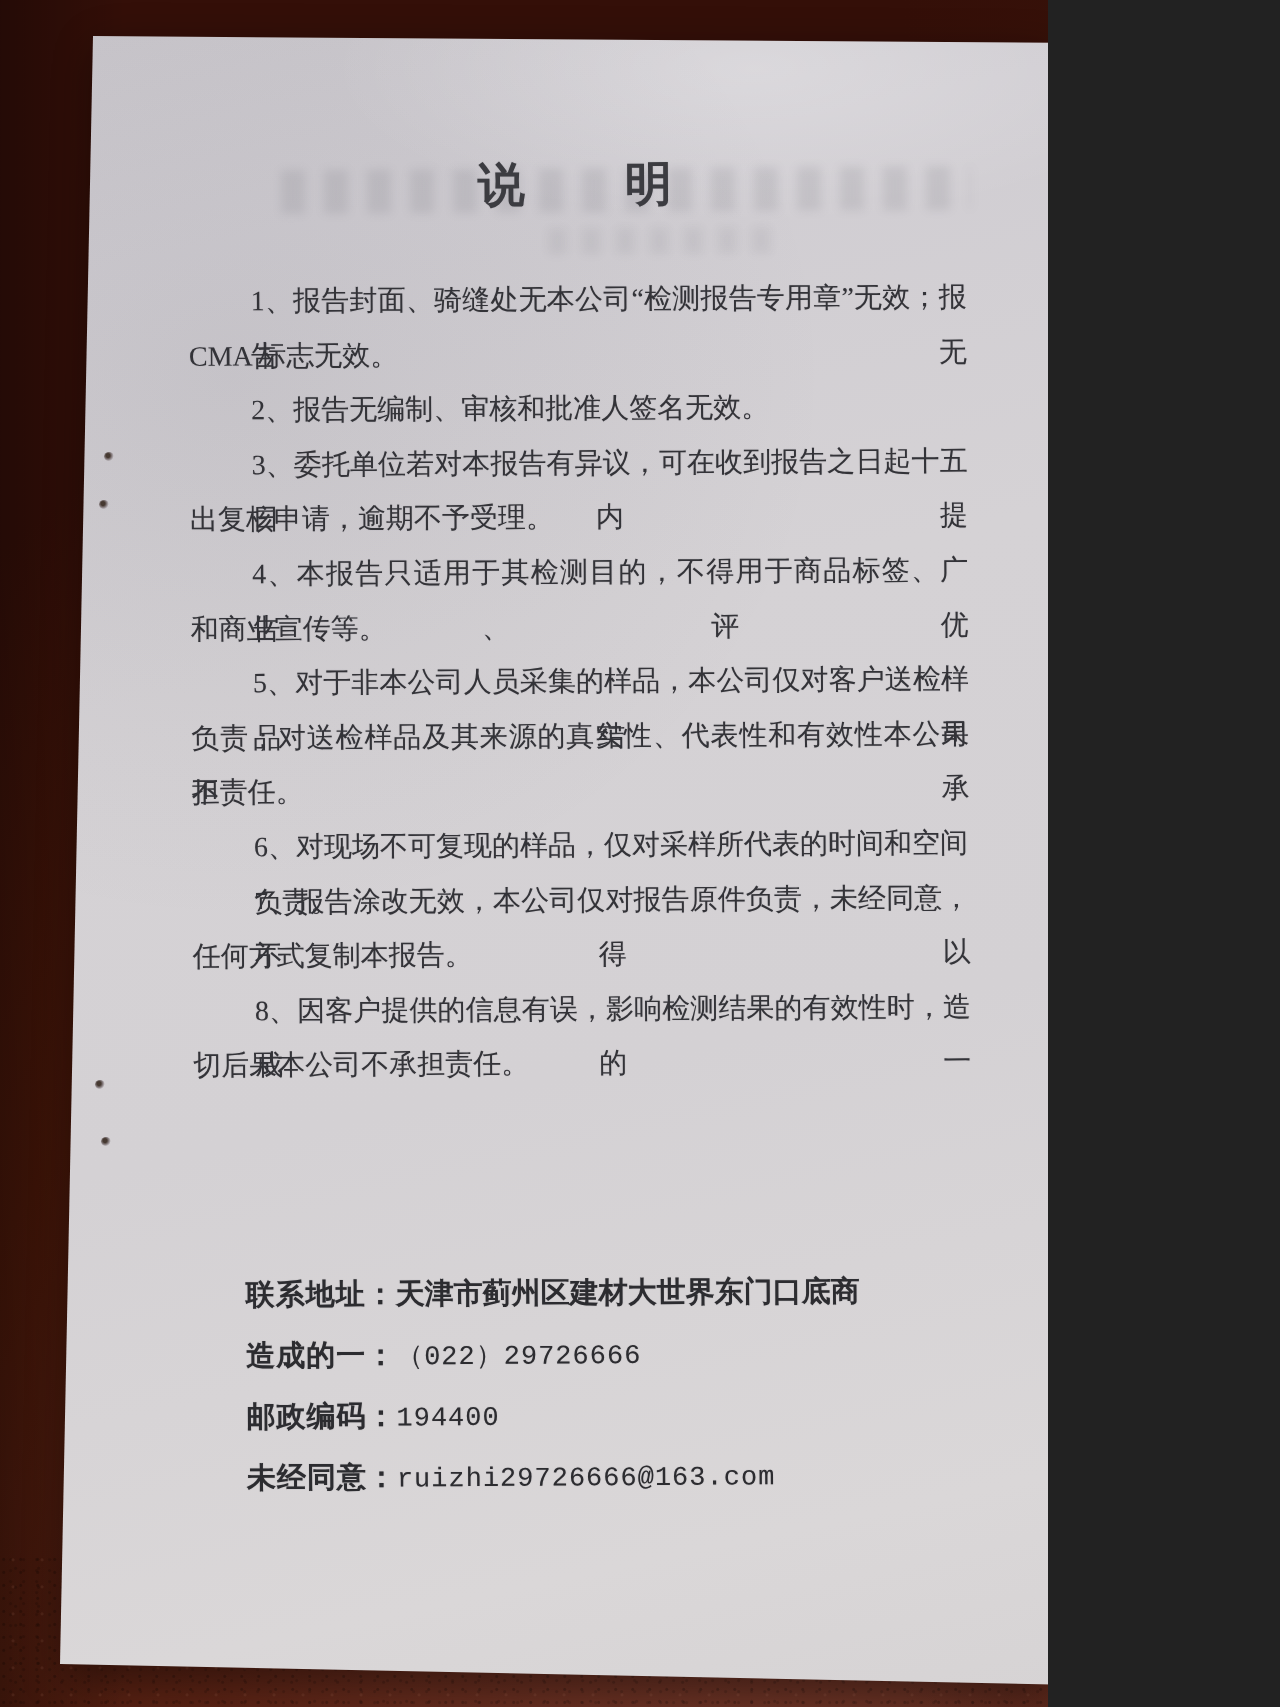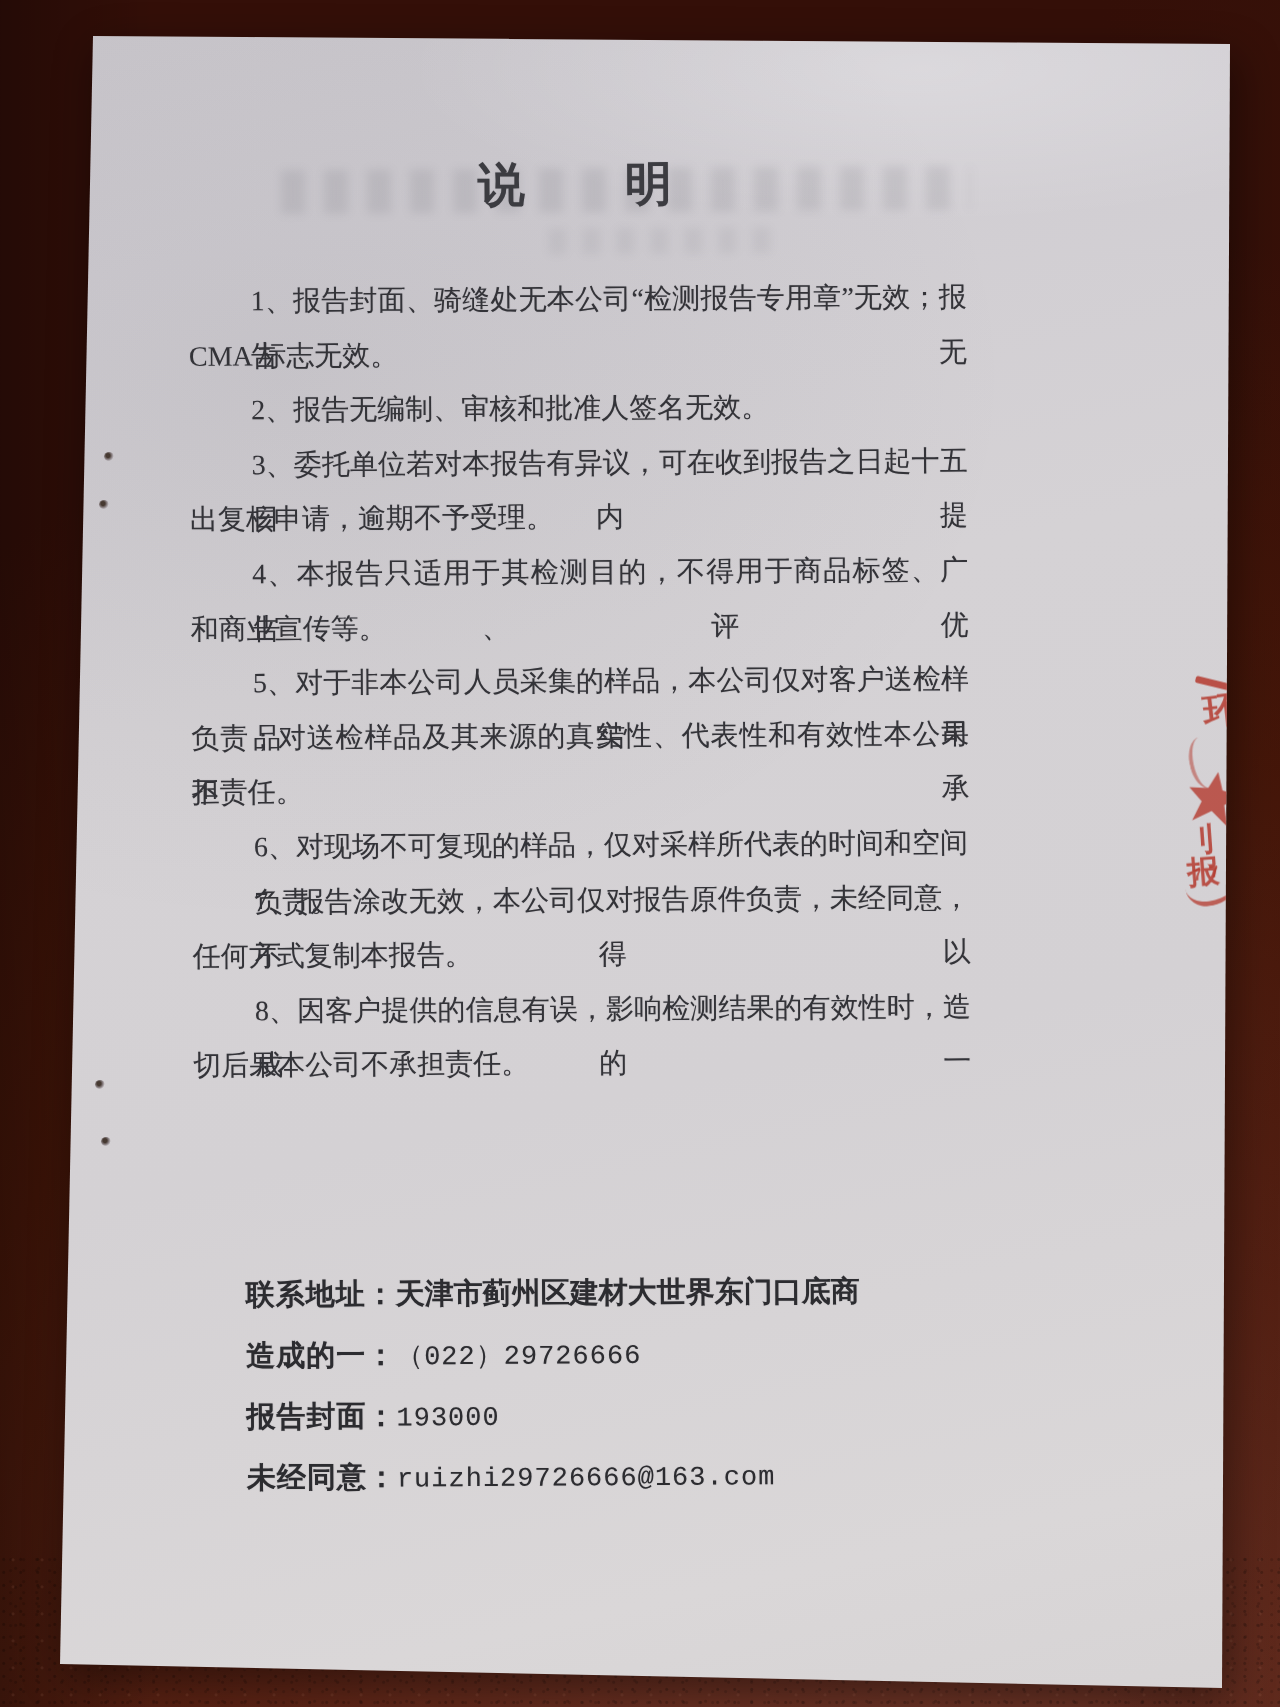--- a/index.html
+++ b/index.html
@@ -1,16 +1,16 @@
 <!DOCTYPE html>
 <html><head>
 <meta charset="utf-8">
 <style>
   html,body{margin:0;padding:0;background:#222;}
-  .canvas{position:relative;width:1280px;height:1707px;overflow:hidden;
+  .canvas{position:relative;width:1048px;height:1707px;overflow:hidden;
           font-family:"Liberation Serif","DejaVu Serif",serif;}
 
   
   .desk{position:absolute;inset:0;
     background:
       linear-gradient(90deg, rgba(0,0,0,.30) 0%, rgba(0,0,0,0) 12%, rgba(0,0,0,0) 86%, rgba(60,20,10,.25) 100%),
       radial-gradient(135% 105% at 78% 118%, #7d4130 0%, #6d3325 20%, #5a2315 45%, #471709 72%, #340f08 100%);}
   .desk-grain{position:absolute;left:0;right:0;top:1555px;bottom:0;opacity:.45;
     background-image:
       radial-gradient(circle at 22% 34%, rgba(0,0,0,.45) 0 1px, transparent 2px),
@@ -115,21 +115,21 @@
         </div>
 
         <div class="contact">
           <div class="crow">
             <span class="clabel">联系地址：</span><span class="cvalue">天津市蓟州区建材大世界东门口底商</span>
           </div>
           <div class="crow">
             <span class="clabel">造成的一：</span><span class="cvalue mono">（022）29726666</span>
           </div>
           <div class="crow">
-            <span class="clabel">报告封面：</span><span class="cvalue mono">193000</span>
+            <span class="clabel">邮政编码：</span><span class="cvalue mono">194400</span>
           </div>
           <div class="crow">
             <span class="clabel">未经同意：</span><span class="cvalue mono">ruizhi29726666@163.com</span>
           </div>
         </div>
 
         <div class="stamp">
           <div class="s-stroke"></div>
           <span class="s-char1">环</span>
           <div class="s-curve"></div>

